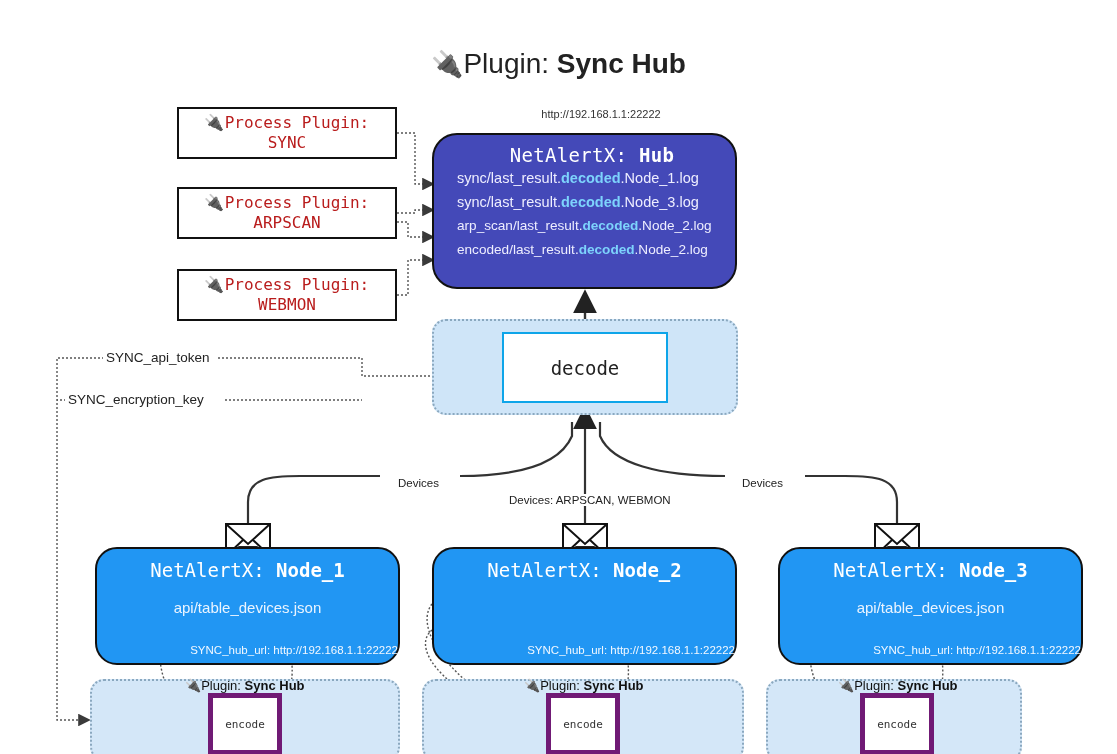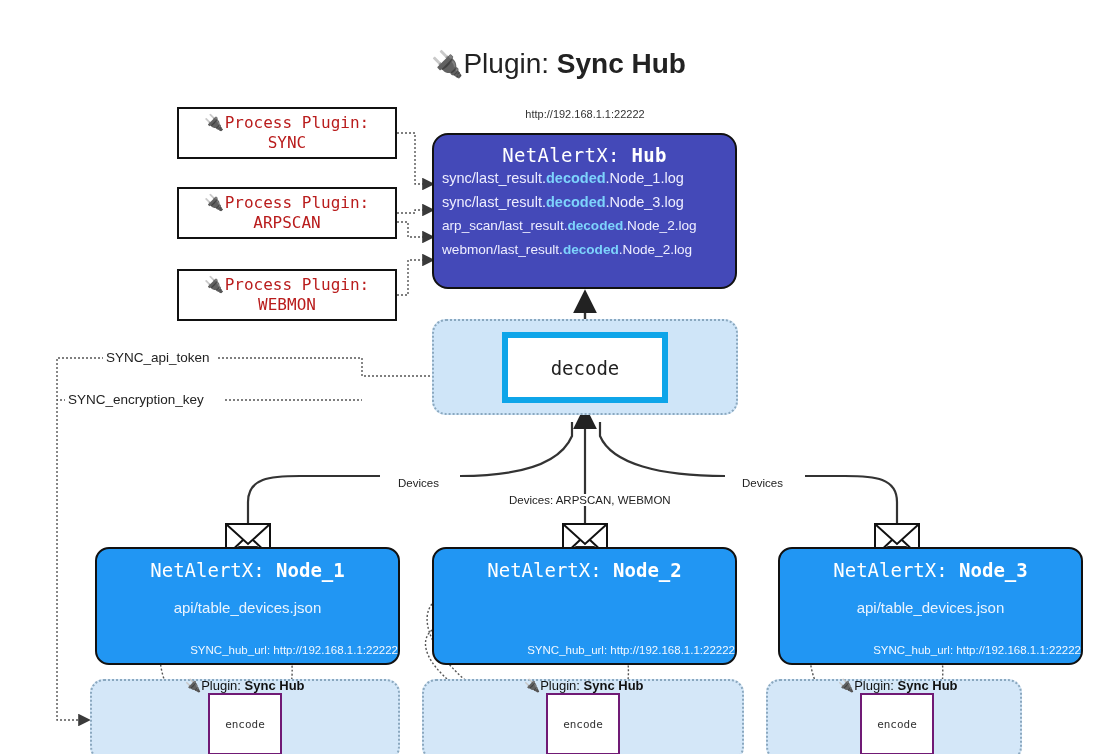--- a/index.html
+++ b/index.html
@@ -7,64 +7,64 @@
        font-family:"Liberation Sans", sans-serif;color:#1a1a1a;}
   #canvas{position:absolute;left:0;top:0;width:905px;height:754px;margin-top:32px;}
   svg.layer{position:absolute;left:0;top:0;width:1117px;height:754px;pointer-events:none;}
 
   .abs{position:absolute;box-sizing:border-box;}
 
   
   .title{left:0;top:16px;width:1117px;text-align:center;font-size:28px;color:#222;}
   .title .plug{font-size:26px;}
   .title b{font-weight:bold;}
-  .hub-url{left:440px;top:76px;width:290px;text-align:center;font-size:11px;color:#333;}
+  .hub-url{left:456px;top:76px;width:290px;text-align:center;font-size:11px;color:#333;}
 
   
   .pbox{border:2px solid #111;background:#fff;width:220px;height:52px;
         display:flex;align-items:center;justify-content:center;text-align:center;
         font-family:"DejaVu Sans Mono", monospace;font-size:16px;line-height:20px;color:#b91c1c;}
   .pbox .inner{padding:0 4px;}
 
   
   .hub{left:432px;top:101px;width:305px;height:156px;background:#4449b8;border:2px solid #111;
-       border-radius:16px;color:#fff;}
+       border-radius:25px;color:#fff;padding-left:15px;}
   .hub-title{margin-top:9px;text-align:center;font-family:"DejaVu Sans Mono", monospace;
              font-size:19px;letter-spacing:.3px;}
   .hub-title b{font-weight:bold;}
   .hub-line{font-size:14.5px;line-height:24px;color:#eef;padding-left:8px;white-space:nowrap;}
   .hub-line b{color:#7dd3fc;font-weight:bold;}
   .hub-line.sm{font-size:13.6px;}
 
   
   .decode-wrap{left:432px;top:287px;width:306px;height:96px;background:#cfe5f8;
                border:2px dotted #8aa8bf;border-radius:14px;}
-  .decode-box{left:502px;top:300px;width:166px;height:71px;background:#fff;border:6px solid #0ea5e9;
+  .decode-box{left:502px;top:300px;width:166px;height:71px;background:#fff;border:2px solid #0ea5e9;
               display:flex;align-items:center;justify-content:center;
               font-family:"DejaVu Sans Mono", monospace;font-size:19px;color:#222;}
 
   
   .keylabel{font-size:13.5px;color:#222;background:#fff;padding:0 3px;white-space:nowrap;}
 
   
   .edgelabel{font-size:11.5px;color:#222;background:#fff;padding:0 4px;white-space:nowrap;}
 
   
-  .node{width:305px;height:118px;background:#2196f3;border:2px solid #111;border-radius:14px;color:#fff;}
+  .node{width:305px;height:118px;background:#2196f3;border:2px solid #111;border-radius:22px;color:#fff;}
   .node-title{margin-top:10px;text-align:center;font-family:"DejaVu Sans Mono", monospace;font-size:19px;}
   .node-title b{font-weight:bold;}
   .node-line{text-align:center;font-size:15px;line-height:25px;color:#eaf4ff;white-space:nowrap;}
   .node-line.sm{font-size:14.2px;}
   .node-url{position:absolute;left:0;bottom:7px;width:100%;text-align:right;font-size:11.5px;color:#f2f8ff;}
 
   
   .plugwrap{height:82px;background:#d4e7f8;border:2px dotted #8aa8bf;border-radius:14px;}
   .plugcap{font-size:13px;color:#111;white-space:nowrap;}
   .plugcap b{font-weight:bold;}
-  .encbox{width:74px;height:62px;background:#fff;border:2px solid #701a75;
+  .encbox{width:74px;height:62px;background:#fff;border:5px solid #701a75;
           display:flex;align-items:center;justify-content:center;
           font-family:"DejaVu Sans Mono", monospace;font-size:11px;color:#333;}
 </style>
 </head>
 <body>
 
 <div id="canvas">
 
   <div class="abs title">
     <span class="plug">🔌</span><span>Plugin: </span><b>Sync Hub</b>
@@ -146,21 +146,21 @@
     </div>
   </div>
 
   <div class="abs hub">
     <div class="hub-title">
       <span>NetAlertX: </span><b>Hub</b>
     </div>
     <div class="hub-line"><span>sync/last_result.</span><b>decoded</b><span>.Node_1.log</span></div>
     <div class="hub-line"><span>sync/last_result.</span><b>decoded</b><span>.Node_3.log</span></div>
     <div class="hub-line sm"><span>arp_scan/last_result.</span><b>decoded</b><span>.Node_2.log</span></div>
-    <div class="hub-line sm"><span>webmon/last_result.</span><b>decoded</b><span>.Node_2.log</span></div>
+    <div class="hub-line sm"><span>encoded/last_result.</span><b>decoded</b><span>.Node_2.log</span></div>
   </div>
 
   <div class="abs decode-wrap"></div>
   <div class="abs decode-box">decode</div>
 
   <div class="abs keylabel" style="left:103px;top:318px;">SYNC_api_token</div>
   <div class="abs keylabel" style="left:65px;top:360px;">SYNC_encryption_key</div>
 
   <div class="abs edgelabel" style="left:394px;top:445px;">Devices</div>
   <div class="abs edgelabel" style="left:505px;top:462px;">Devices: ARPSCAN, WEBMON</div>

